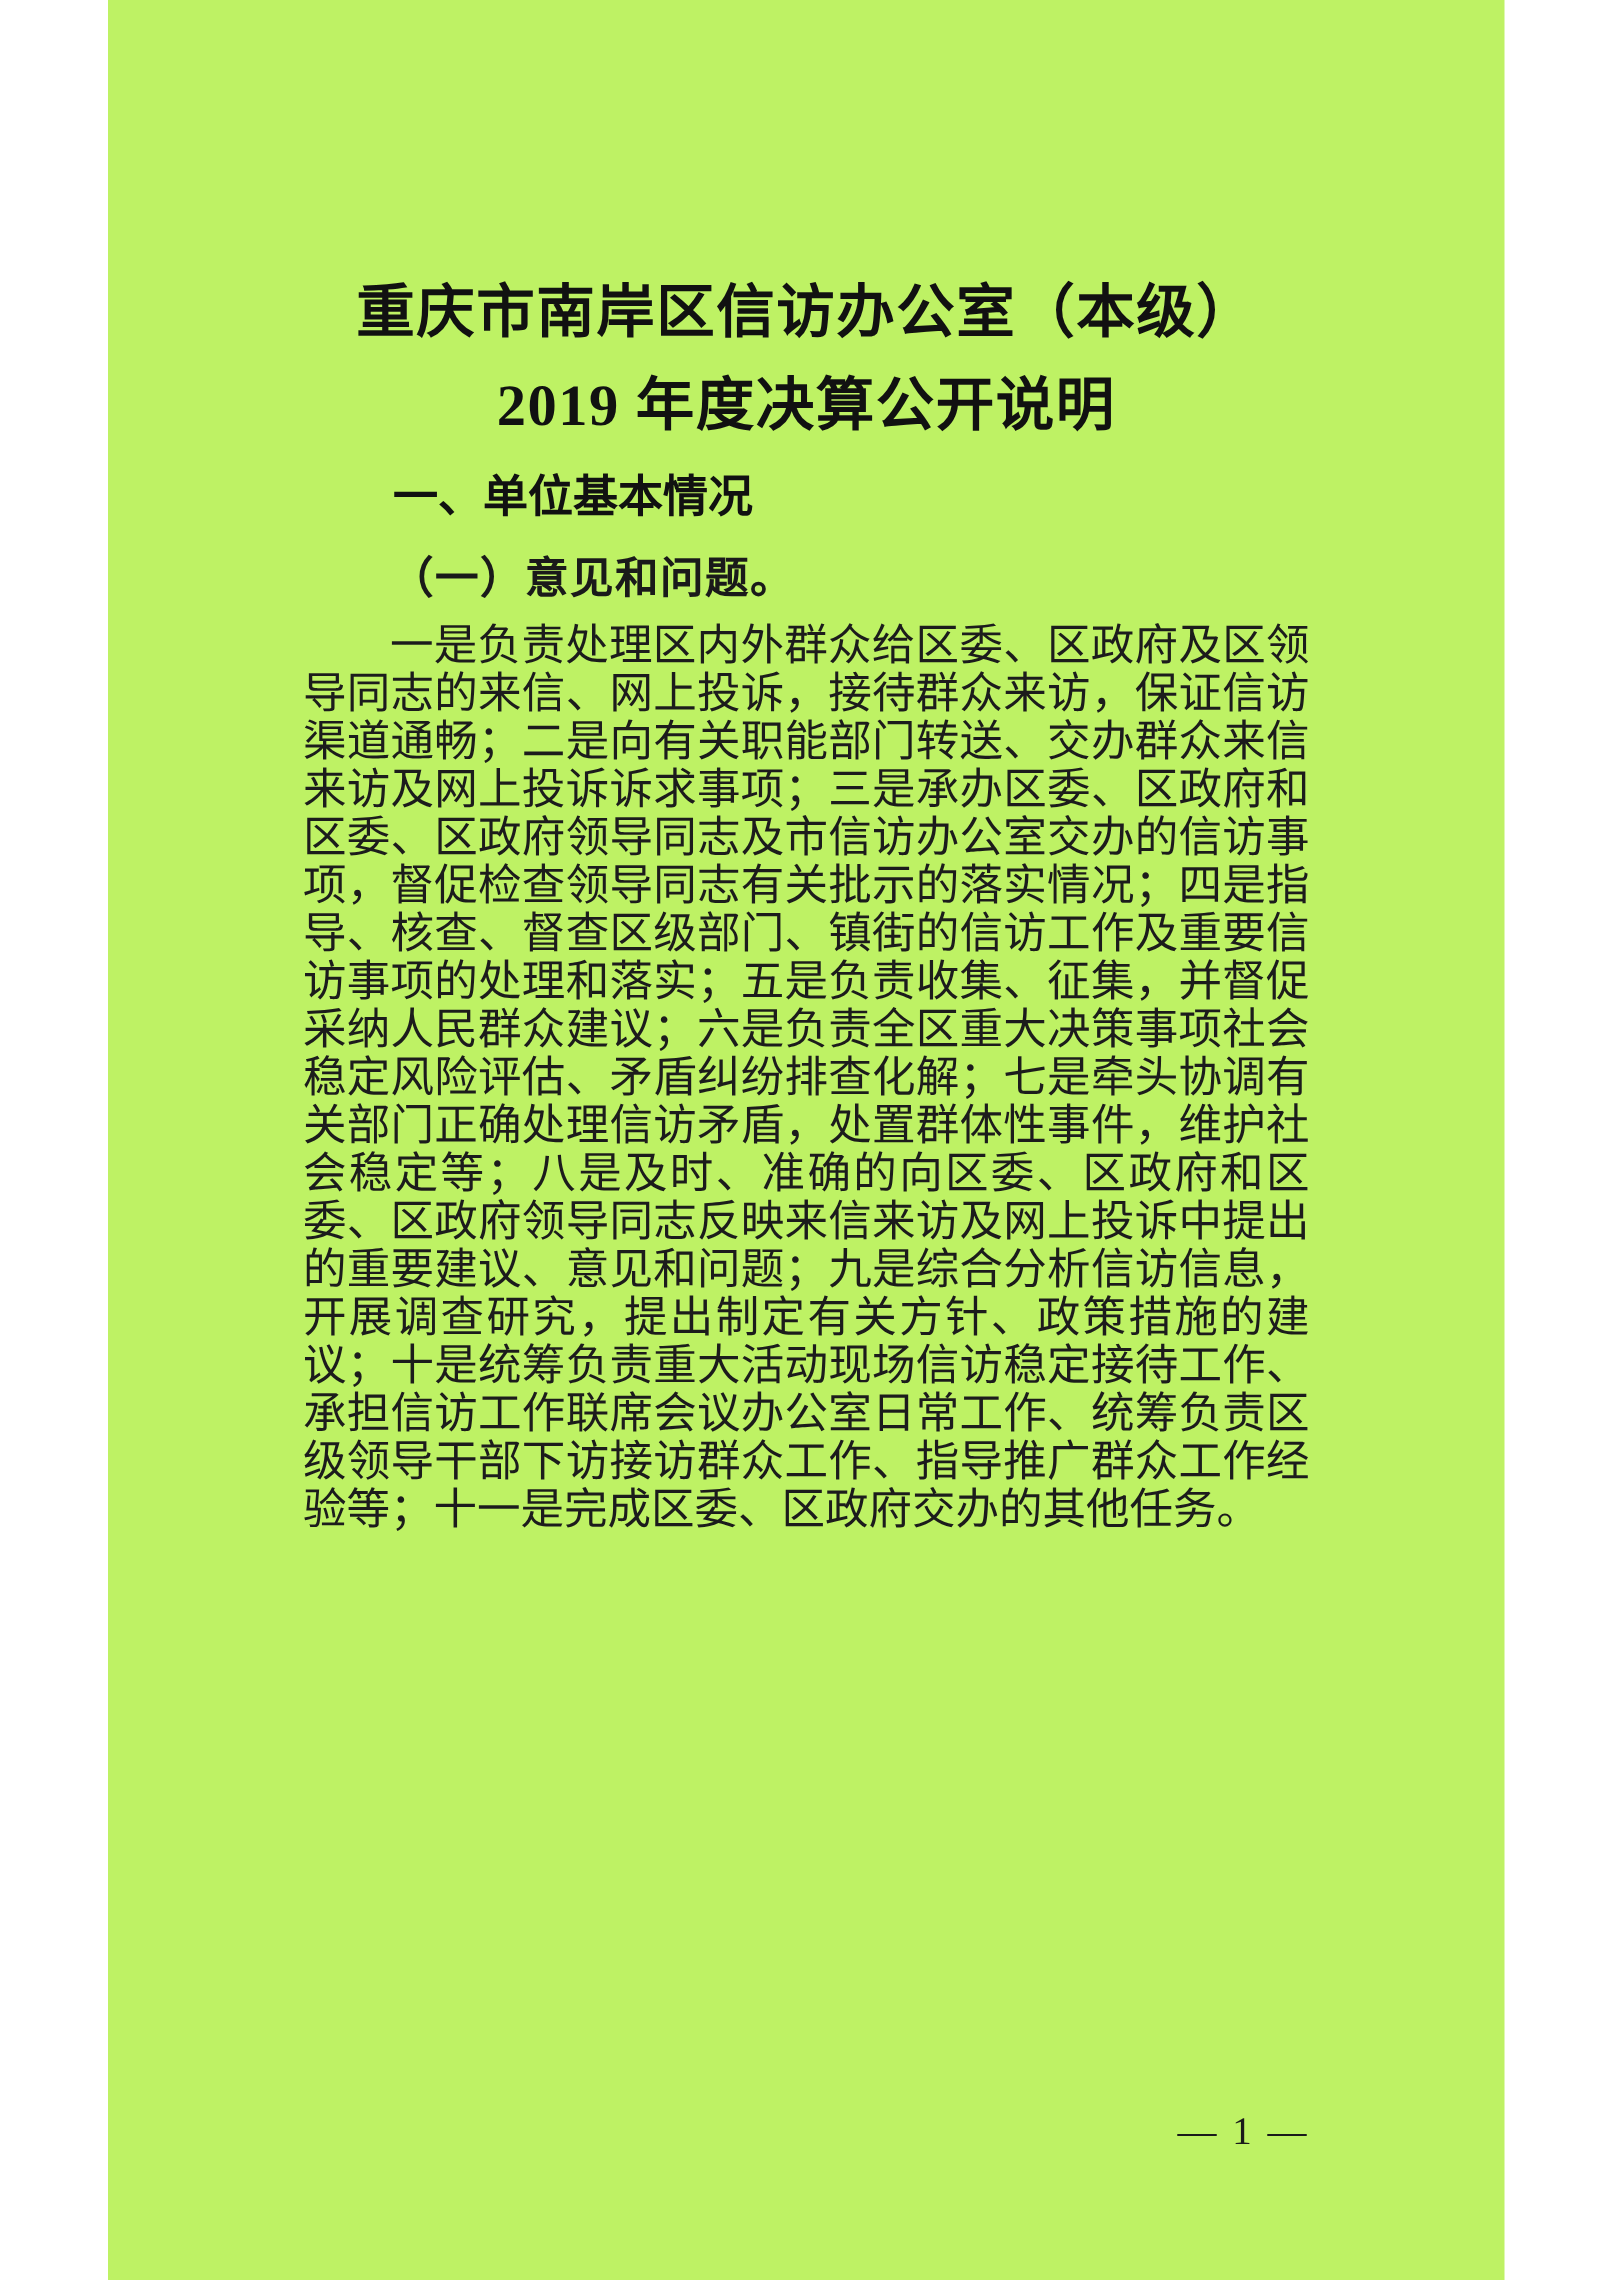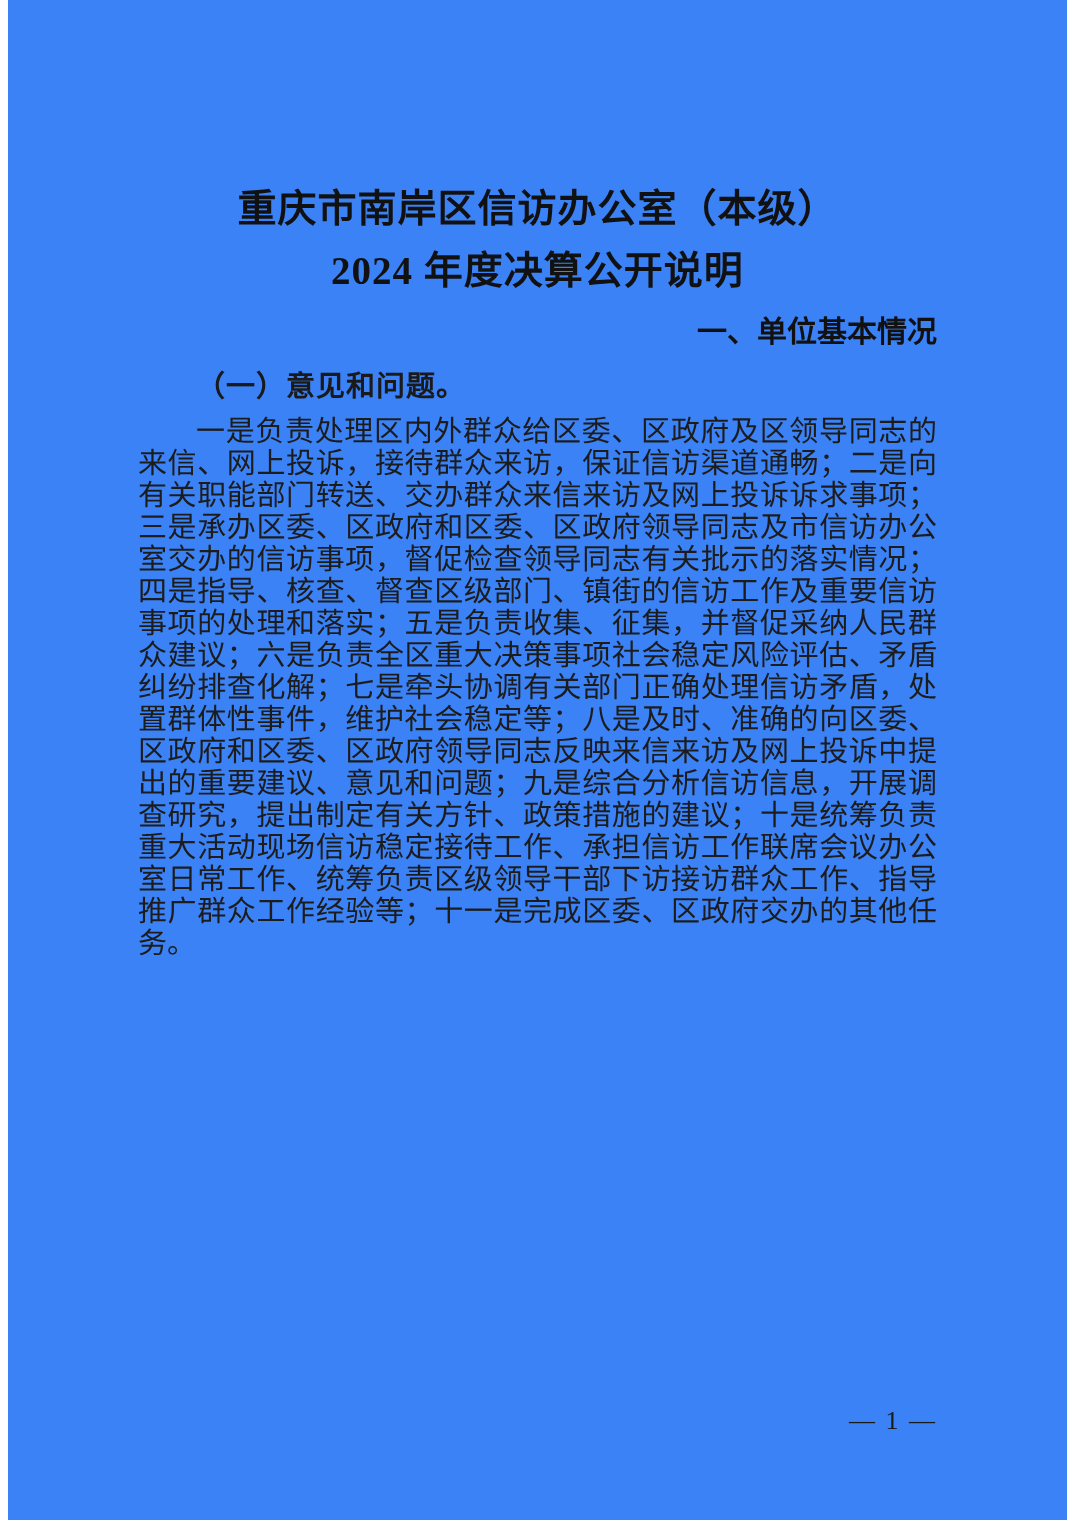--- a/index.html
+++ b/index.html
@@ -2,24 +2,24 @@
 <html lang="zh-CN"><head>
 <meta charset="utf-8">
 <style>
   html, body {
     margin: 0;
     padding: 0;
     background: #ffffff;
   }
   .page {
     position: relative;
-    width: 1059px;
+    width: 931px;
     height: 1520px;
     margin: 0 auto;
-    background: #3b82f6;
+    background: #bef264;
     box-sizing: border-box;
     padding: 0 130px;
     color: #141414;
     font-family: "Liberation Serif", serif;
     overflow: hidden;
   }
   .doc-title {
     margin: 0;
     padding-top: 178px;
     text-align: center;
@@ -34,21 +34,20 @@
     letter-spacing: 1px;
   }
   .section-heading {
     margin: 2px 0 0 0;
     font-family: "Liberation Sans", sans-serif;
     font-size: 30px;
     font-weight: 700;
     line-height: 55px;
     text-indent: 2em;
     color: #111111;
-    text-align: right;
   }
   .sub-heading {
     margin: 0;
     font-size: 29px;
     font-weight: 600;
     line-height: 55.5px;
     text-indent: 2em;
     letter-spacing: 1px;
     color: #1a1a1a;
   }
@@ -72,21 +71,21 @@
     letter-spacing: 2px;
   }
 </style>
 </head>
 <body>
 
 <div class="page">
 
   <h1 class="doc-title">
     <span class="title-line">重庆市南岸区信访办公室（本级）</span>
-    <span class="title-line">2024 年度决算公开说明</span>
+    <span class="title-line">2019 年度决算公开说明</span>
   </h1>
 
   <h2 class="section-heading">一、单位基本情况</h2>
 
   <p class="sub-heading">（一）意见和问题。</p>
 
   <p class="body-para">一是负责处理区内外群众给区委、区政府及区领导同志的来信、网上投诉，接待群众来访，保证信访渠道通畅；二是向有关职能部门转送、交办群众来信来访及网上投诉诉求事项；三是承办区委、区政府和区委、区政府领导同志及市信访办公室交办的信访事项，督促检查领导同志有关批示的落实情况；四是指导、核查、督查区级部门、镇街的信访工作及重要信访事项的处理和落实；五是负责收集、征集，并督促采纳人民群众建议；六是负责全区重大决策事项社会稳定风险评估、矛盾纠纷排查化解；七是牵头协调有关部门正确处理信访矛盾，处置群体性事件，维护社会稳定等；八是及时、准确的向区委、区政府和区委、区政府领导同志反映来信来访及网上投诉中提出的重要建议、意见和问题；九是综合分析信访信息，开展调查研究，提出制定有关方针、政策措施的建议；十是统筹负责重大活动现场信访稳定接待工作、承担信访工作联席会议办公室日常工作、统筹负责区级领导干部下访接访群众工作、指导推广群众工作经验等；十一是完成区委、区政府交办的其他任务。</p>
 
 
   <div class="page-footer">— 1 —</div>

